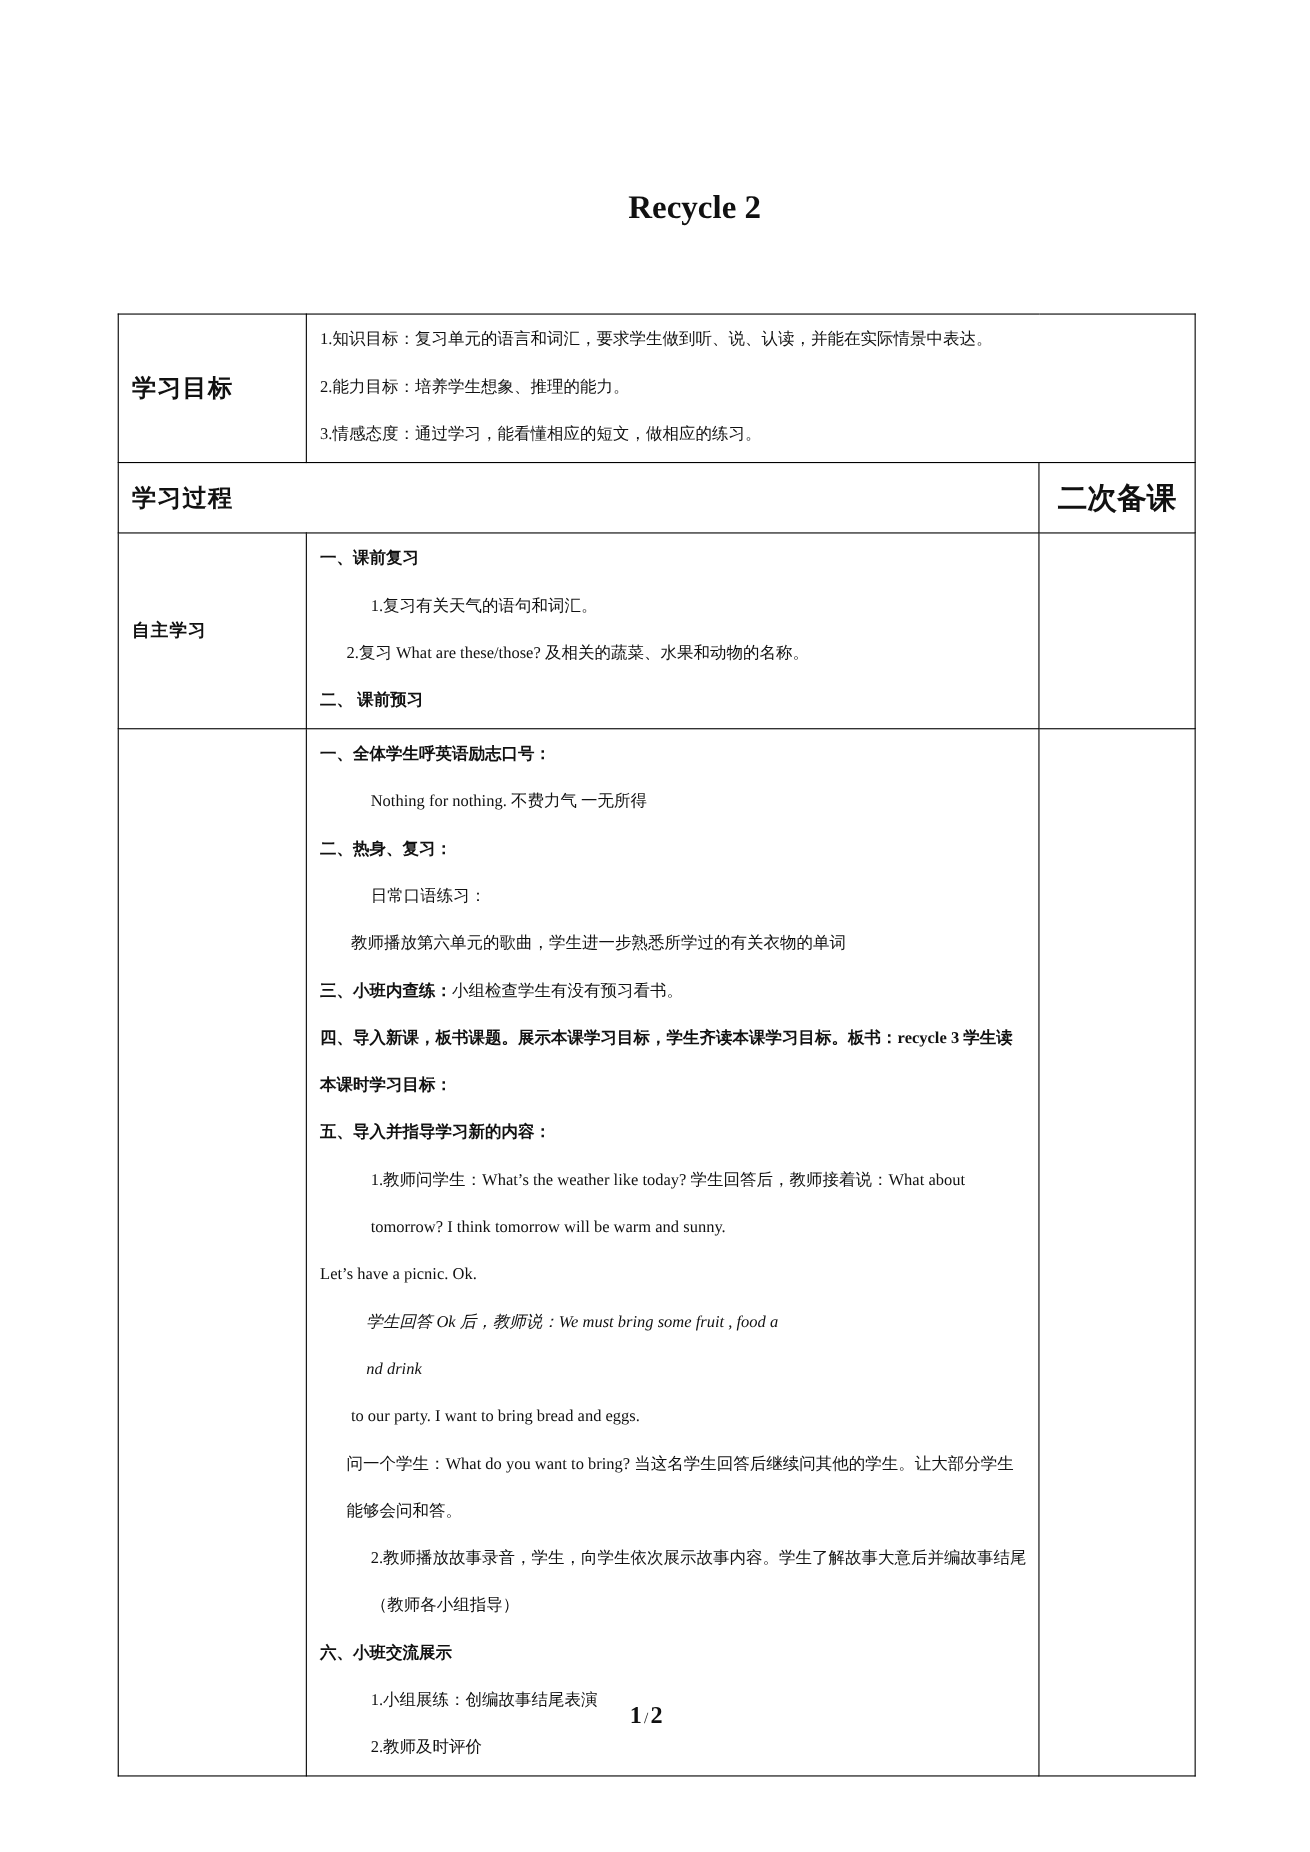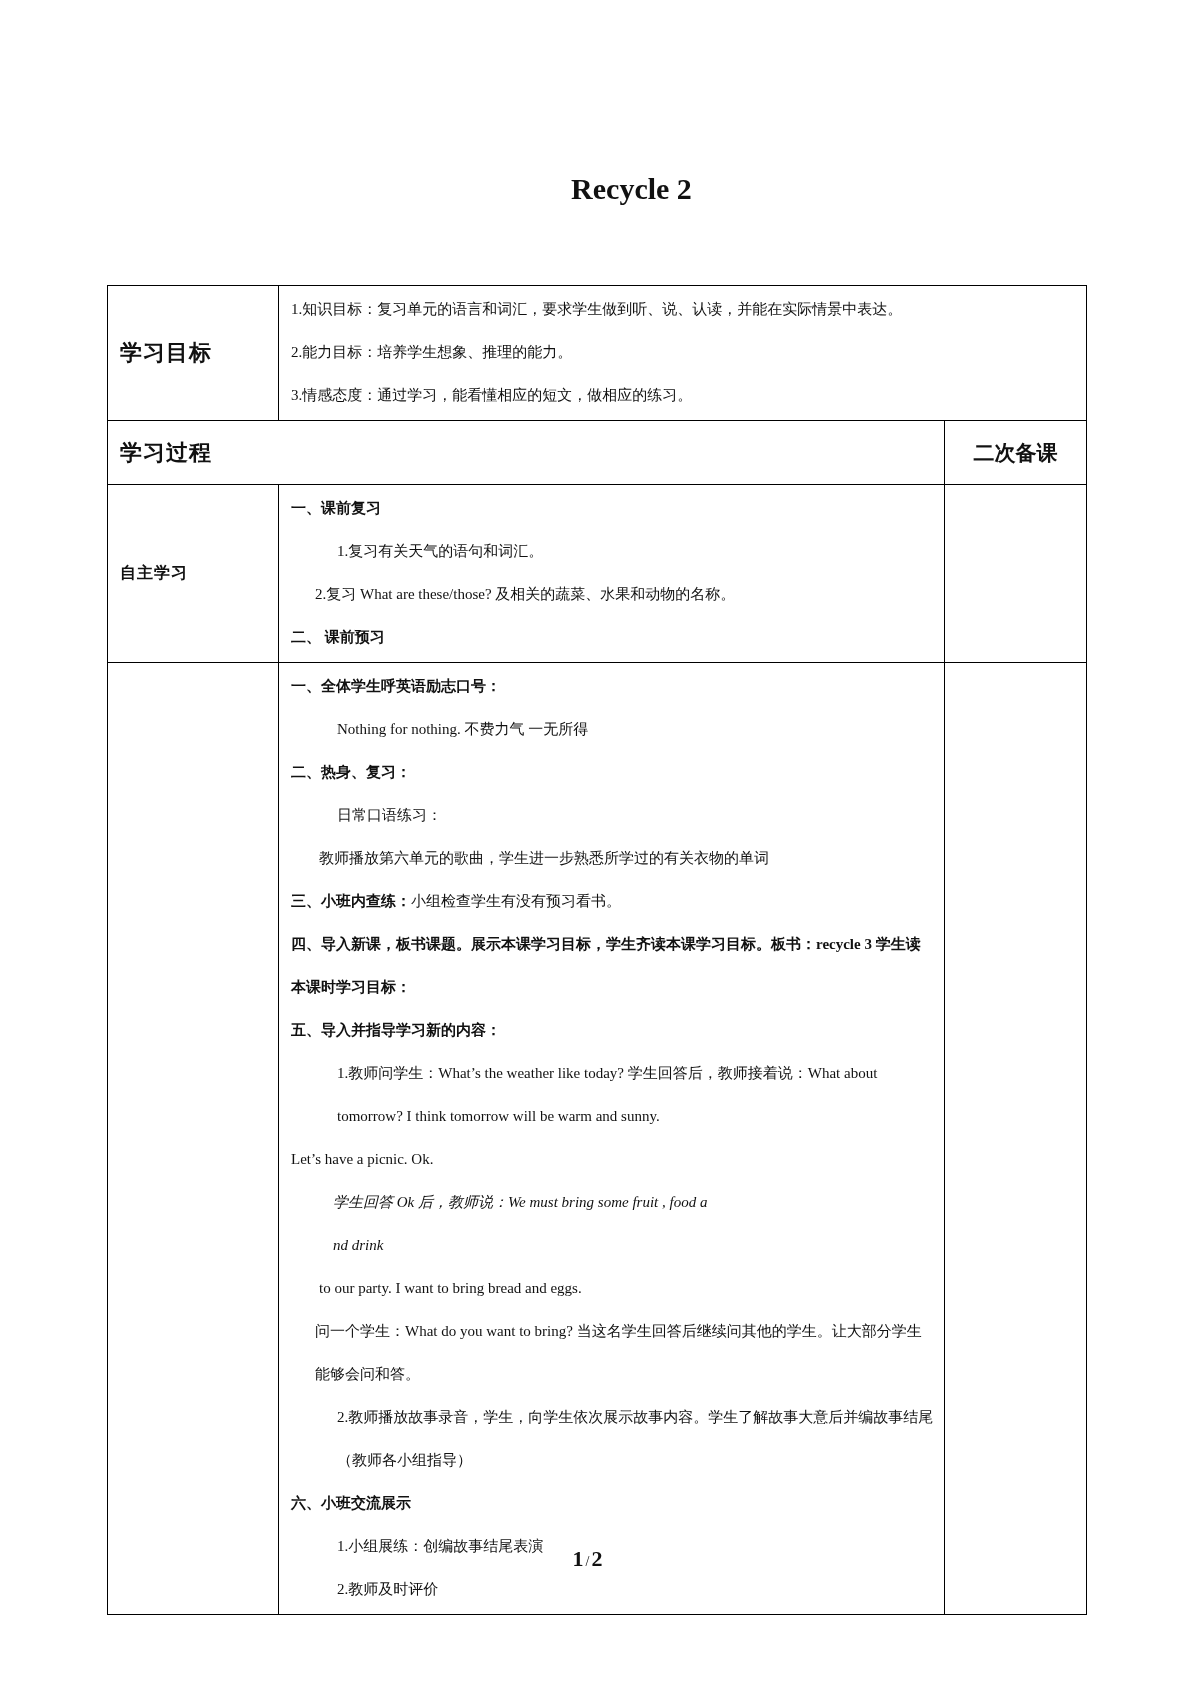--- a/index.html
+++ b/index.html
@@ -14,21 +14,21 @@
            font-size:22px; padding-left:12px !important; letter-spacing:1px; }
   .label.small { font-size:16px; }
   .content { font-size:15px; line-height:43px; padding:2px 10px 3px 12px !important; }
   .content p { margin:0; }
   .ind1 { padding-left:46px; }
   .ind2 { padding-left:24px; }
   .ind4 { padding-left:28px; }
   .ind5 { padding-left:42px;font-style:italic; }
   .b { font-weight:bold; }
   .hdr2 { font-family:"DejaVu Sans","Liberation Sans",sans-serif; font-weight:bold;
-          font-size:21px; text-align:center; }
+          font-size:27px; text-align:center; }
   .footer { position:absolute; left:0; width:1175px; top:1546px; text-align:center;
             font-size:22px; font-weight:bold; }
   .footer .sep { font-size:14px; font-weight:normal; padding:0 2px; }
 </style>
 </head>
 <body>
 
 <div class="title">Recycle 2</div>
 
 <table class="plan">

